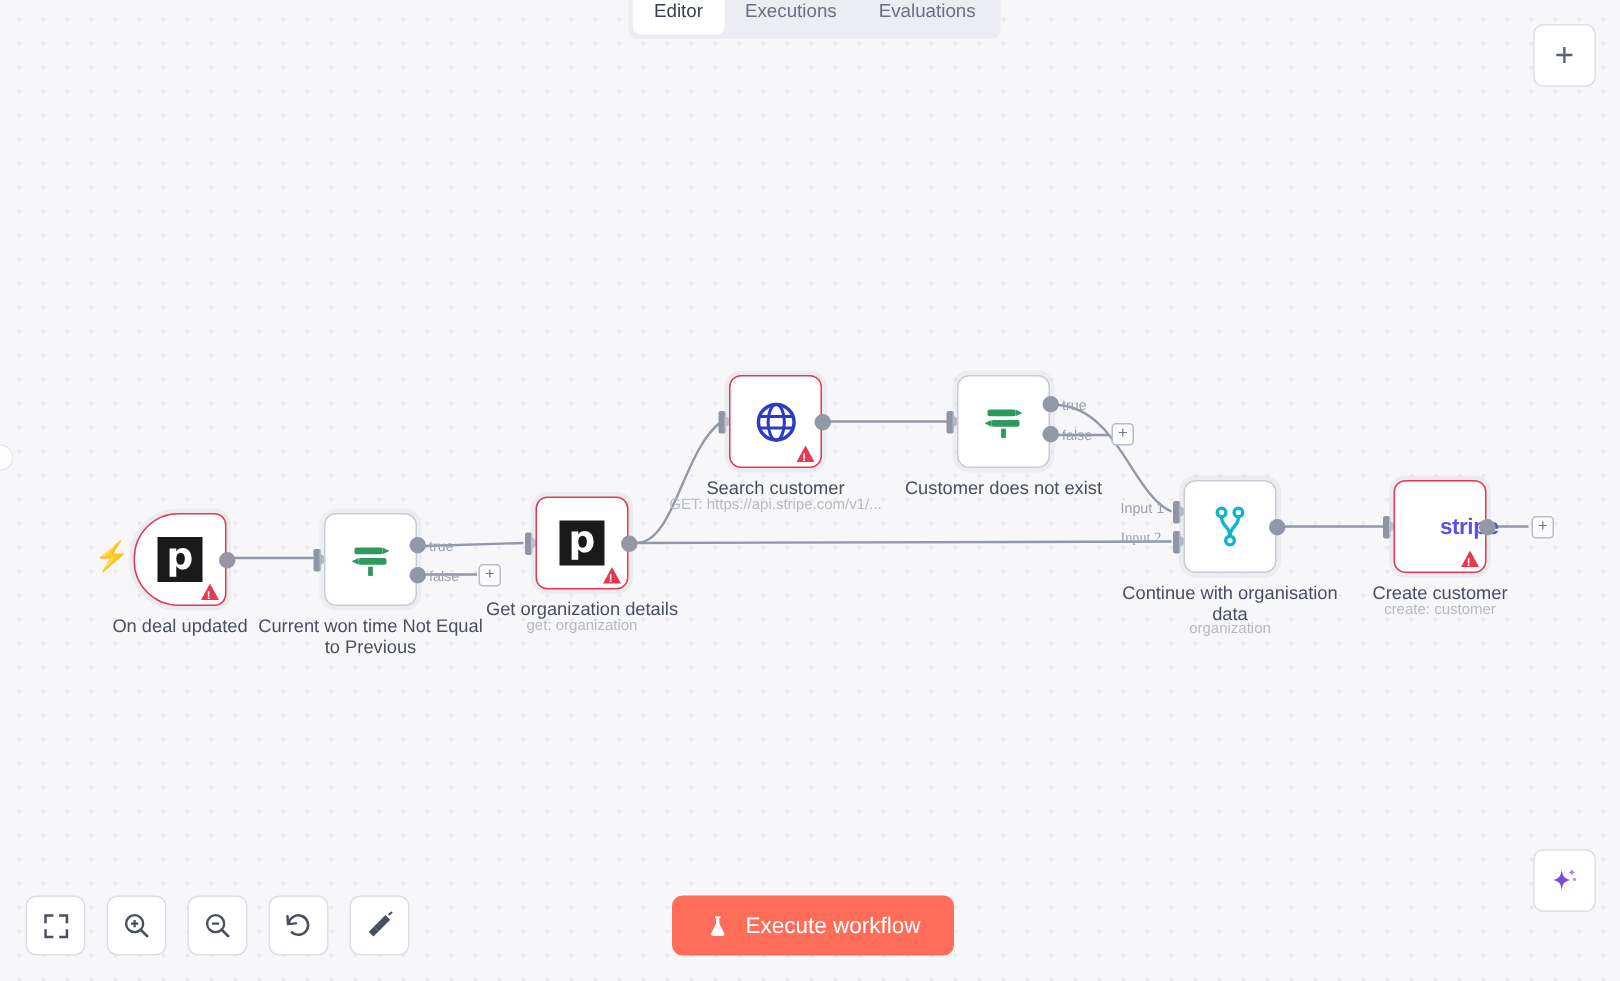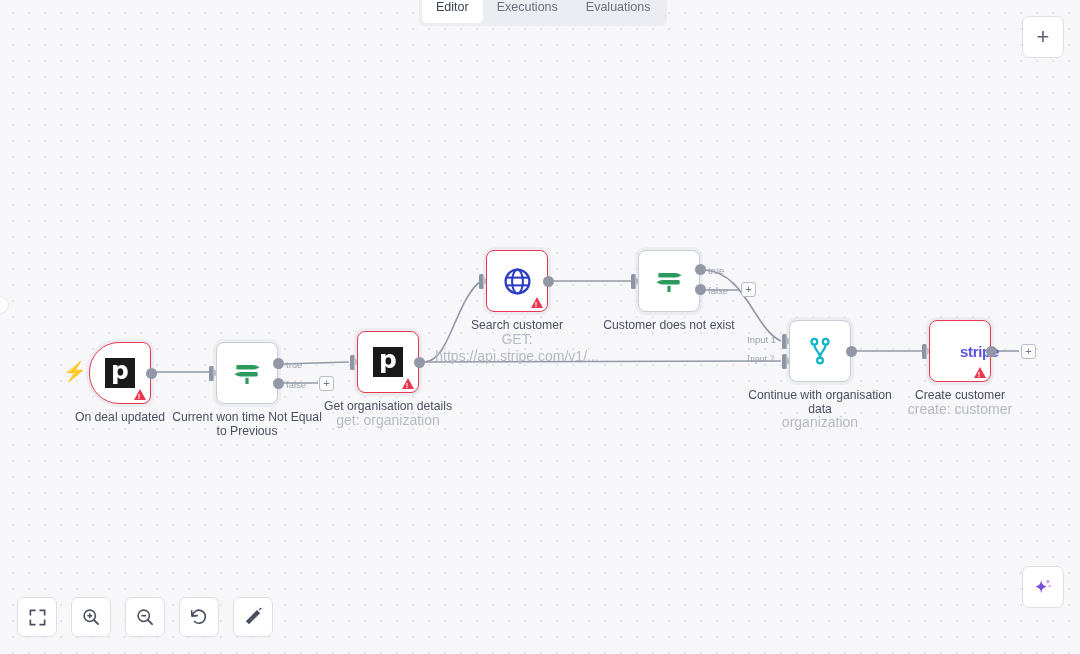--- a/index.html
+++ b/index.html
@@ -71,21 +71,21 @@
   .nlabel {
     position: absolute; top: 68px; left: 50%;
     transform: translateX(-50%);
     width: 160px; text-align: center;
     font-size: 12.2px; color: #4a4f60; line-height: 1.18;
   }
   .nsub {
     position: absolute; left: 50%;
     transform: translateX(-50%);
     width: 190px; text-align: center;
-    font-size: 14px; color: #b6b9c4; line-height: 1.2;
+    font-size: 10px; color: #b6b9c4; line-height: 1.2;
   }
 
   
   .outdot {
     position: absolute; width: 11px; height: 11px;
     border-radius: 50%; background: #9298a6;
   }
   .inarrow {
     position: absolute; width: 0; height: 0;
     border-top: 5px solid transparent;
@@ -225,21 +225,21 @@
     </div>
 
     <div class="node" style="left:357px; top:331px;">
       <div class="inbar" style="left:-7px; top:24px;"></div>
       <div class="inarrow" style="left:-4px; top:26px;"></div>
       <div class="nbox err">
         <div class="pipedrive">p</div>
         <div class="warn"></div>
       </div>
       <div class="outdot" style="left:57px; top:26px;"></div>
-      <div class="nlabel" style="left:31px;">Get organisation details</div>
+      <div class="nlabel" style="left:31px;">Get organization details</div>
       <div class="nsub" style="left:31px; top:81px;">get: organization</div>
     </div>
 
     <div class="node" style="left:486px; top:250px;">
       <div class="inbar" style="left:-7px; top:24px;"></div>
       <div class="inarrow" style="left:-4px; top:26px;"></div>
       <div class="nbox err">
         <svg width="31" height="31" viewBox="0 0 24 24">
           <circle cx="12" cy="12" r="9.2" fill="none" stroke="#2c3cc4" stroke-width="1.8"></circle>
           <ellipse cx="12" cy="12" rx="4.2" ry="9.2" fill="none" stroke="#2c3cc4" stroke-width="1.6"></ellipse>
@@ -342,20 +342,26 @@
     </div>
     <div class="fbtn">
       <svg width="20" height="20" viewBox="0 0 24 24">
         <path d="M16.8,3.6 L20.6,7.4 L11.4,16.6 L7.6,12.8 Z" fill="#4a4f60"></path>
         <path d="M7.6,12.8 L11.4,16.6 L7.2,20.8 L3.4,17 Z" fill="#4a4f60"></path>
         <line x1="19.8" y1="3.1" x2="21.6" y2="1.6" stroke="#4a4f60" stroke-width="1.6" stroke-linecap="round"></line>
       </svg>
     </div>
   </div>
 
+  <button class="execbtn">
+    <svg width="17" height="17" viewBox="0 0 24 24">
+      <path d="M9.4,2.6 h5.2 v1.7 h-1.1 v5.1 l4.6,9.2 a1.8,1.8 0 0 1 -1.6,2.6 h-9 a1.8,1.8 0 0 1 -1.6,-2.6 l4.6,-9.2 v-5.1 h-1.1 z" fill="#ffffff"></path>
+    </svg>
+    <span>Execute workflow</span>
+  </button>
 
   <div class="fbtn" style="left:1022px; top:566px; width:42px; height:42px;">
     <svg width="22" height="22" viewBox="0 0 24 24">
       <path d="M10,4.2 C10.7,9 11.6,10.2 16,11.6 C11.6,13 10.7,14.2 10,19 C9.3,14.2 8.4,13 4,11.6 C8.4,10.2 9.3,9 10,4.2 Z" fill="#7c4ddb"></path>
       <path d="M17.4,3 C17.7,5 18,5.5 20,6 C18,6.5 17.7,7 17.4,9 C17.1,7 16.8,6.5 14.8,6 C16.8,5.5 17.1,5 17.4,3 Z" fill="#b472e8"></path>
       <circle cx="19.3" cy="11.2" r="1.2" fill="#d28ae8"></circle>
     </svg>
   </div>
 
 </div>

